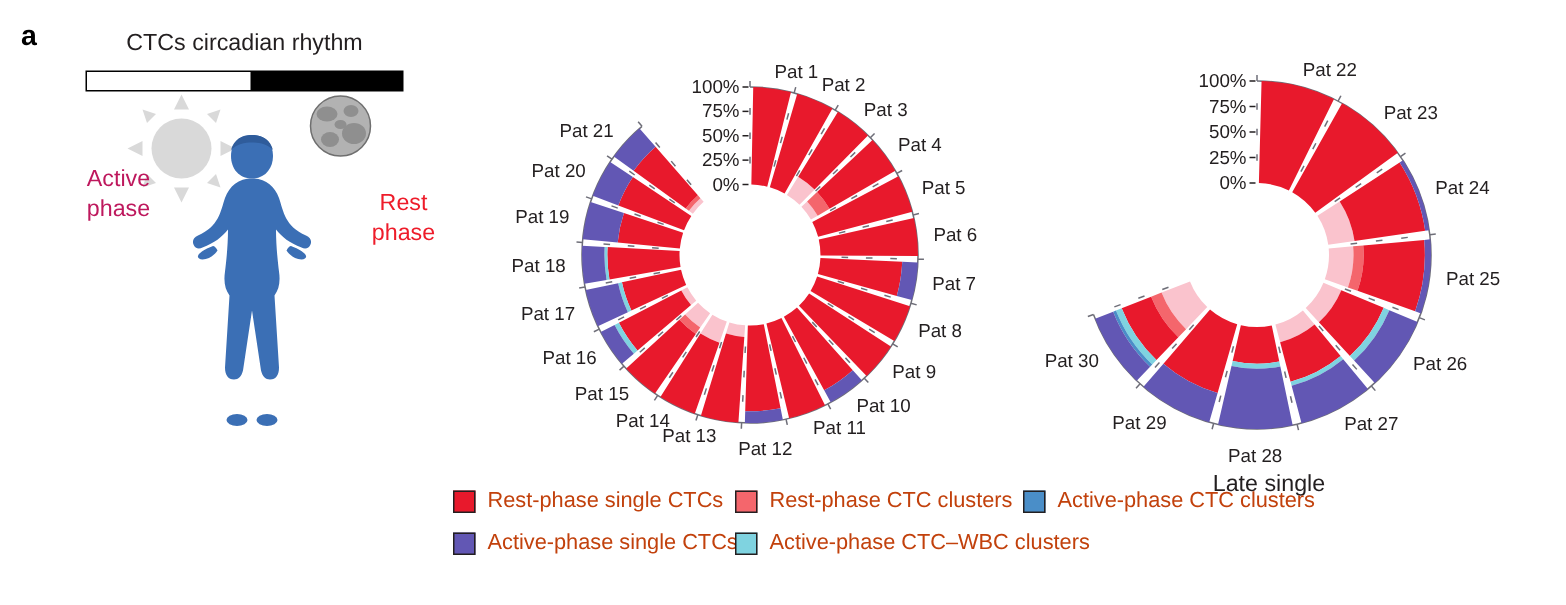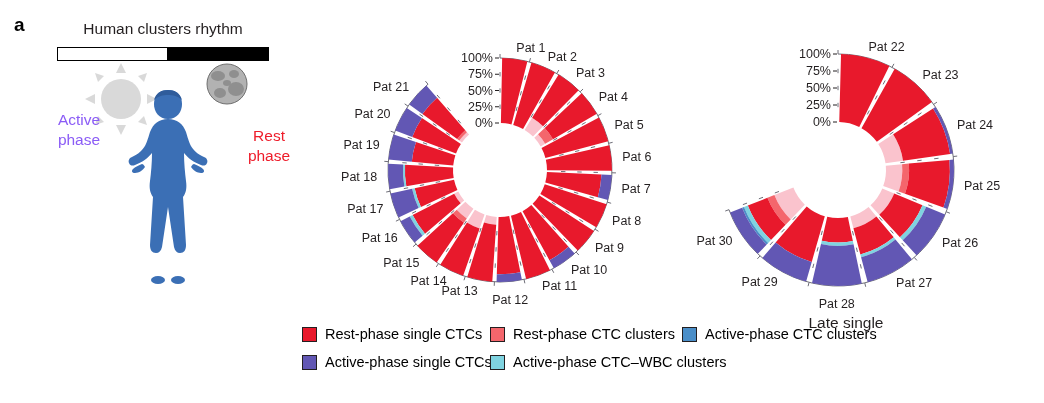--- a/index.html
+++ b/index.html
@@ -25,21 +25,21 @@
   }
   .daybar{
     position:absolute;left:57px;top:47px;width:212px;height:14px;
     border:1.5px solid #000;box-sizing:border-box;background:#fff;
     display:flex;
   }
   .daybar .light{background:#ffffff;height:100%;}
   .daybar .dark{background:#000000;height:100%;}
   .label-active{
     position:absolute;left:36px;top:110px;width:86px;text-align:center;
-    font-size:15.5px;color:#8b5cf6;line-height:1.3;
+    font-size:15.5px;color:#be185d;line-height:1.3;
   }
   .label-rest{
     position:absolute;left:232px;top:110px;width:74px;text-align:center;
     font-size:15.5px;color:#ee1c2a;line-height:1.3;margin-top:16px;
   }
   .sun{position:absolute;left:84px;top:62px;}
   .moon{position:absolute;left:205px;top:62px;}
   .person{position:absolute;left:125px;top:88px;}
 
   
@@ -57,30 +57,30 @@
   #legend{
     position:absolute;left:302px;top:320px;width:740px;height:60px;
     display:grid;grid-template-columns:188px 192px auto;
     grid-template-rows:28px 28px;align-items:center;
   }
   .leg-item{display:flex;align-items:center;gap:8px;}
   .sw{
     width:15px;height:15px;border:1px solid #231f20;box-sizing:border-box;
     flex:0 0 auto;
   }
-  .leg-txt{font-size:14.5px;color:#000000;white-space:nowrap;}
+  .leg-txt{font-size:14.5px;color:#c2410c;white-space:nowrap;}
 </style>
 </head>
 <body>
 
 <div class="panel-letter">a</div>
 
 <div id="schematic">
 
-  <div class="sch-title">Human clusters rhythm</div>
+  <div class="sch-title">CTCs circadian rhythm</div>
 
   <div class="daybar">
     <div class="light" style="width:52%"></div>
     <div class="dark" style="width:48%"></div>
   </div>
 
   <div class="sun">
     <svg width="74" height="74" viewBox="0 0 74 74">
       <g fill="#d9d9d9">
         <circle cx="37" cy="37" r="20"></circle>

